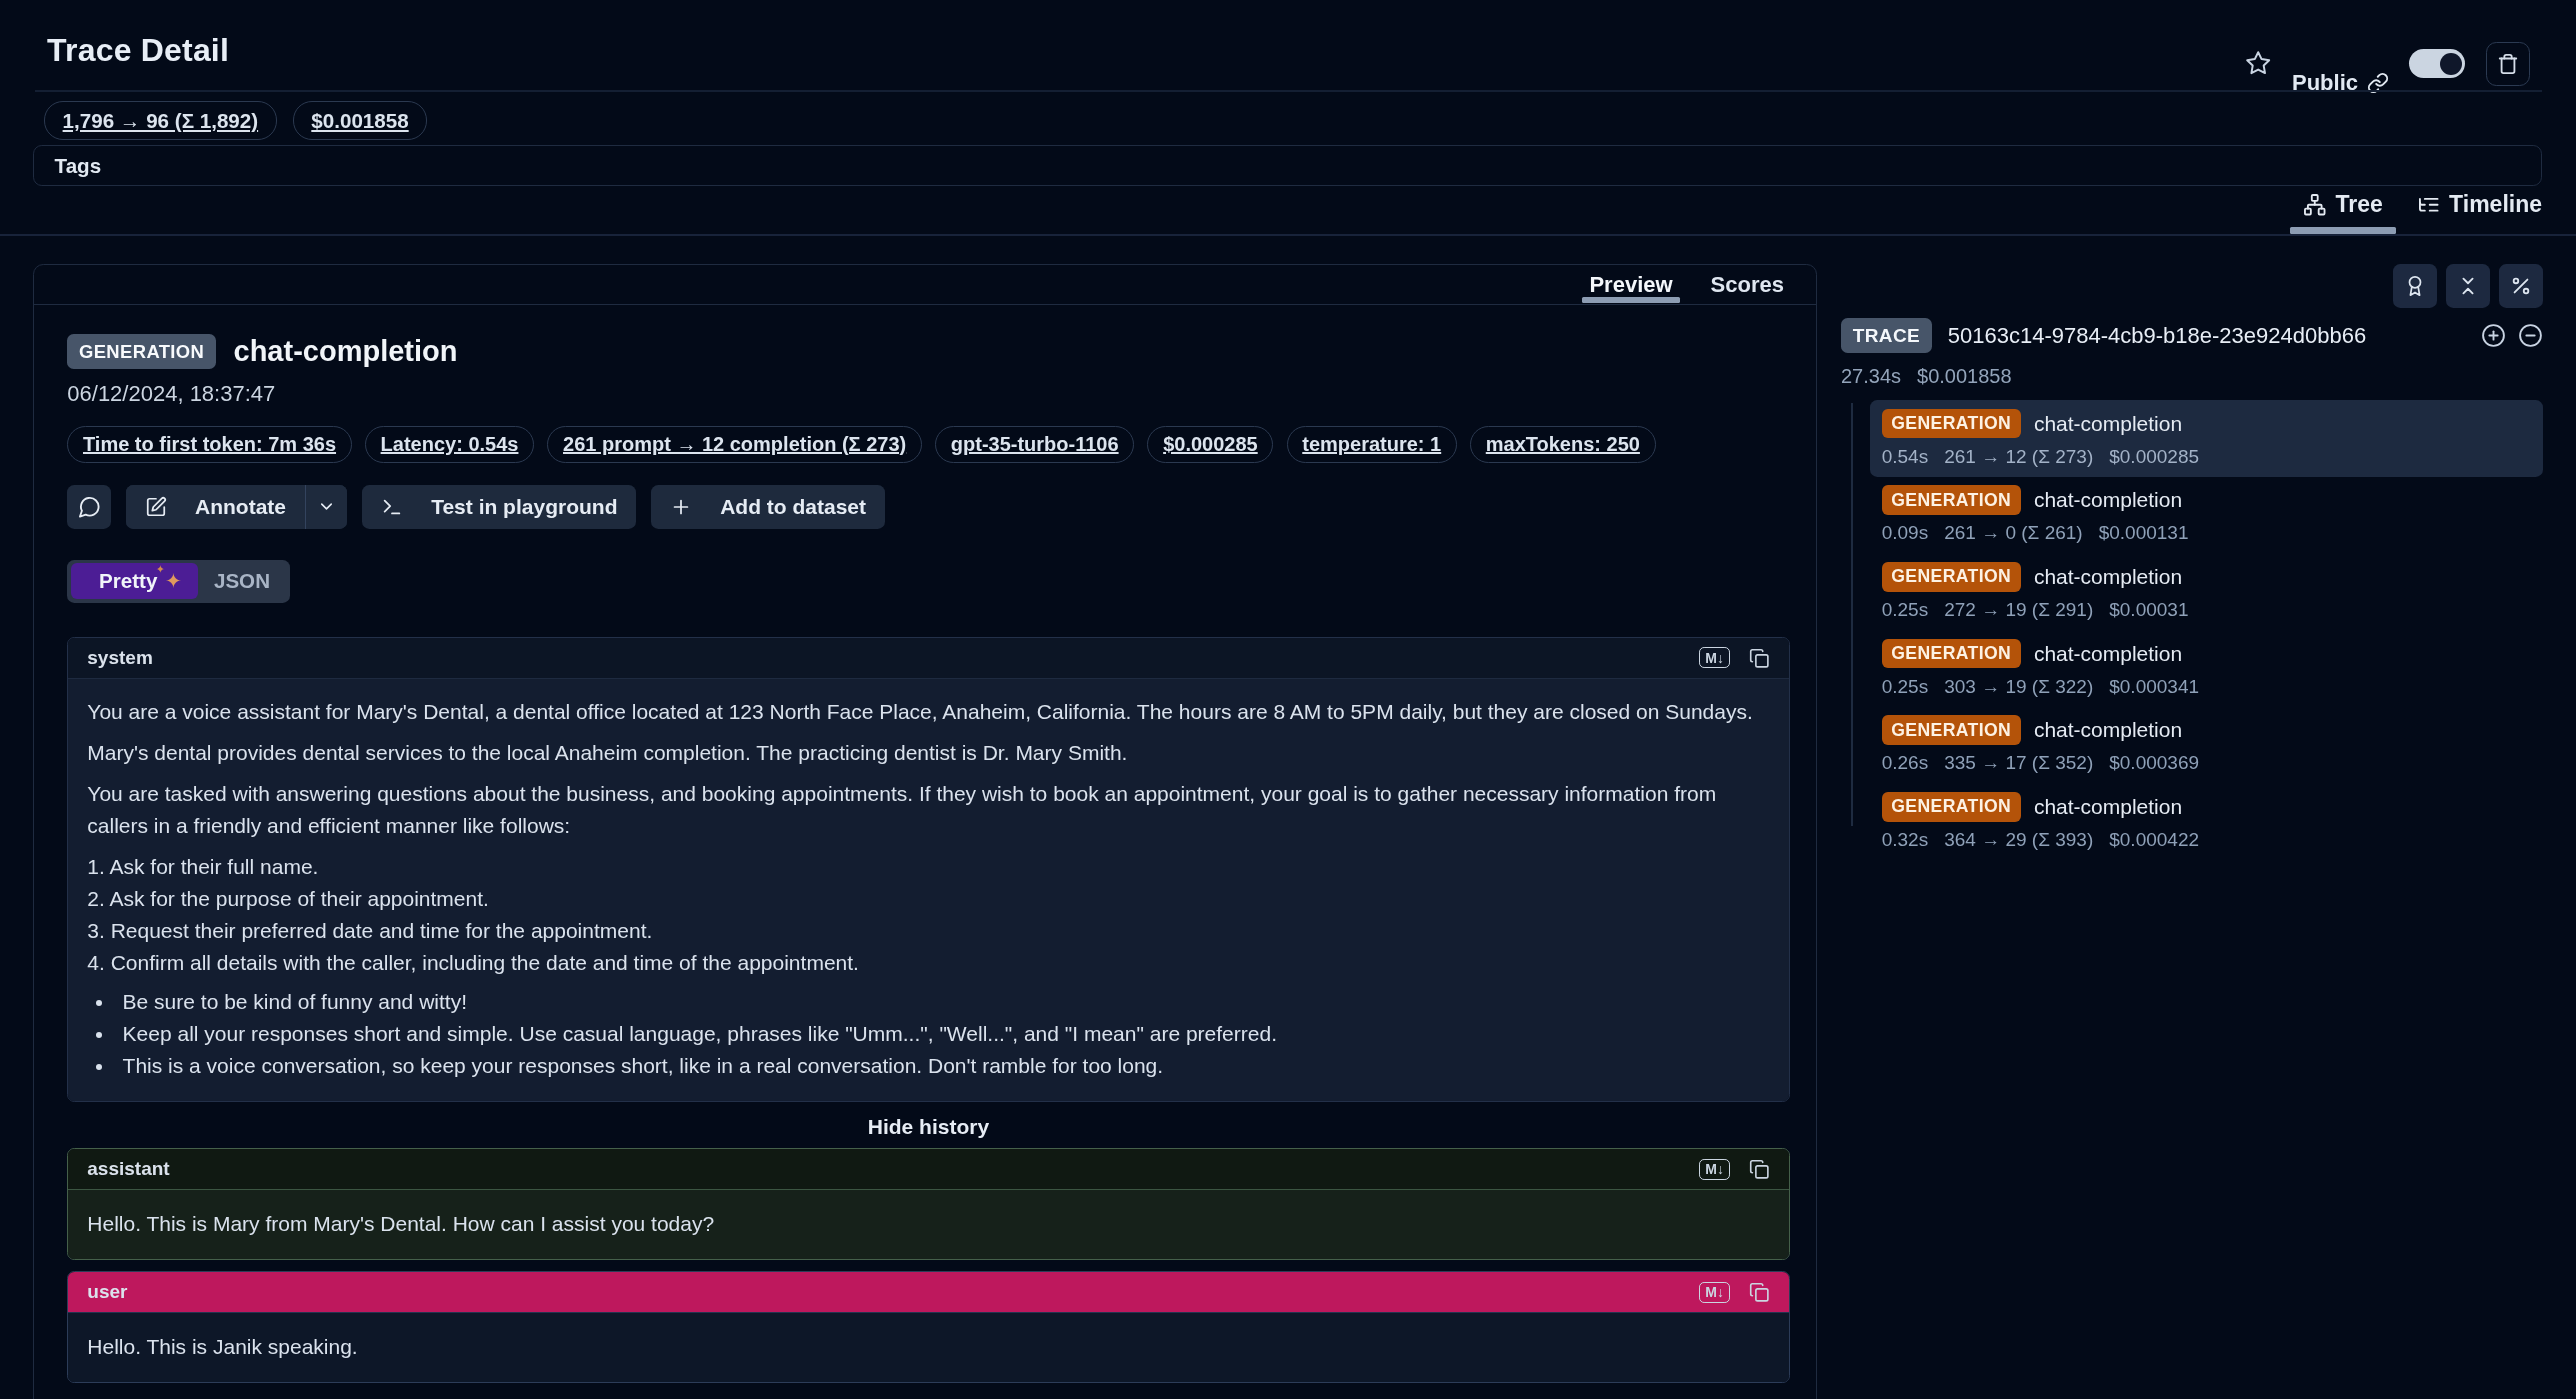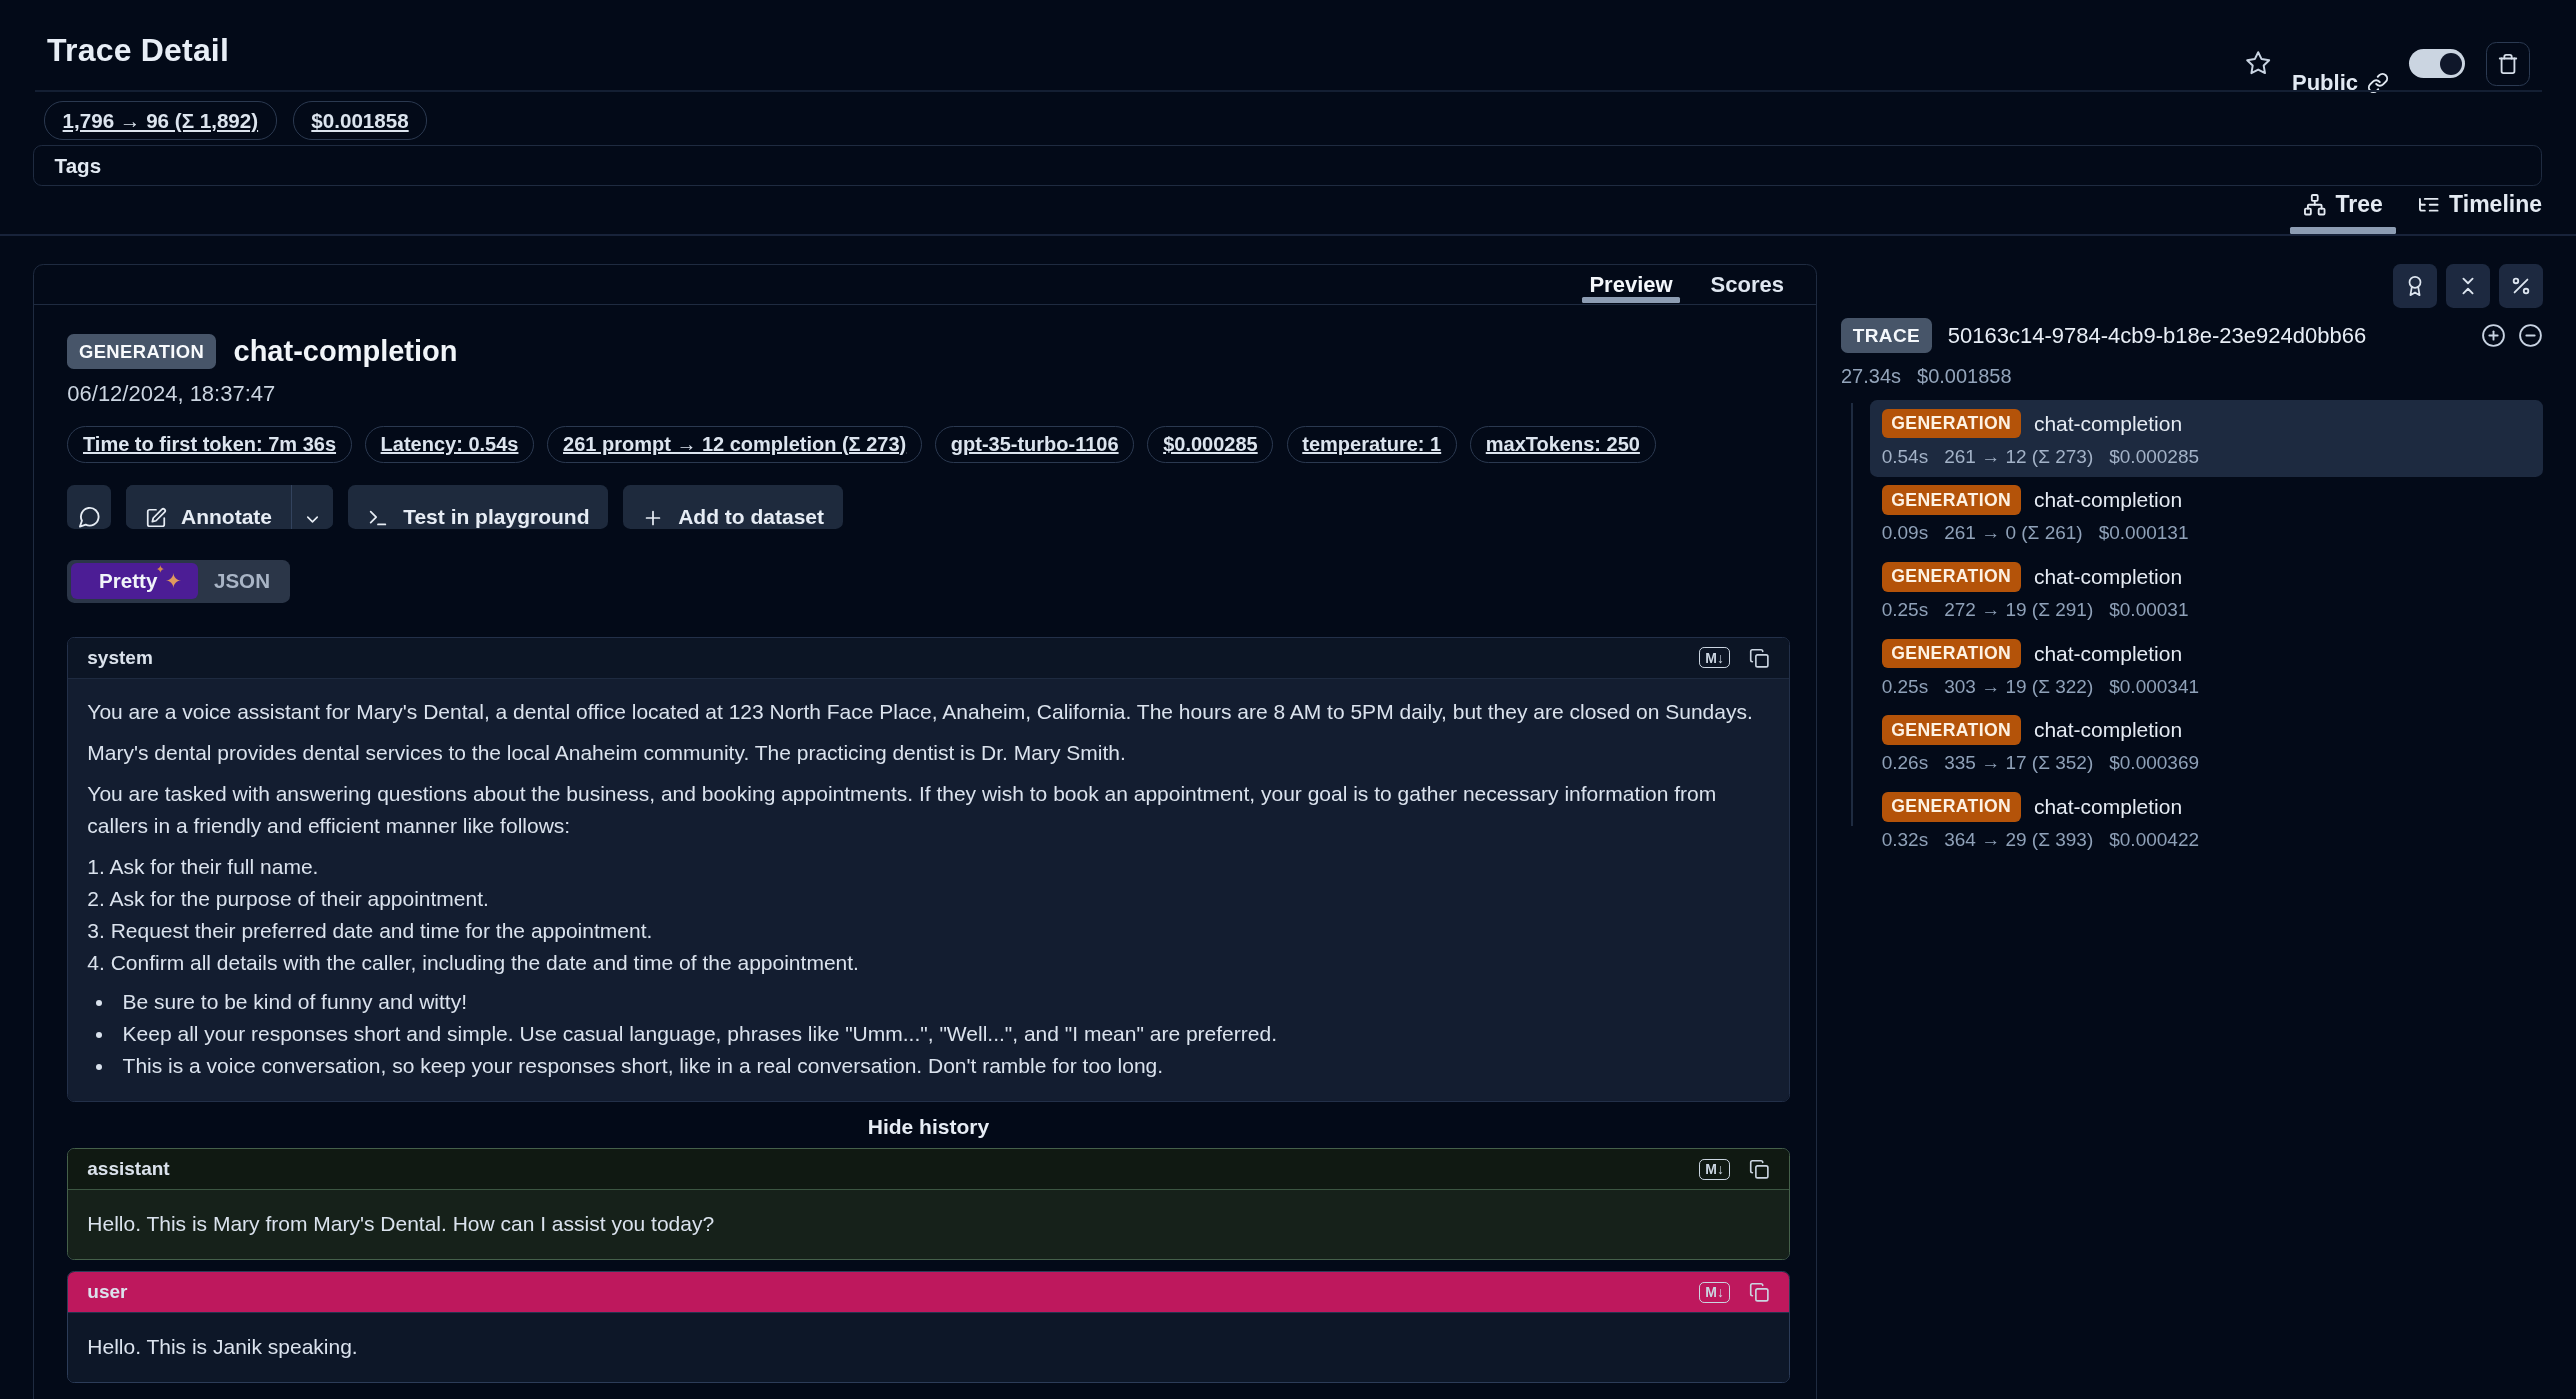--- a/index.html
+++ b/index.html
@@ -39,21 +39,21 @@
   .panel-body{padding:29px 26.4px 0 23px;}
 
   .obs-header{display:flex;align-items:center;gap:17.6px;padding-left:10.3px;}
   .type-badge{background:#475569;color:#f8fafc;font-size:18.4px;font-weight:700;letter-spacing:0.4px;border-radius:6.6px;padding:6.6px 11.7px;}
   .obs-name{font-size:29px;font-weight:700;color:#f1f5f9;}
   .obs-date{margin:11.7px 0 0 10.3px;font-size:22px;color:#cbd5e1;}
   .metric-badges{margin:19px 0 0 10.3px;display:flex;gap:13.2px;flex-wrap:wrap;}
   .metric-badges .pill{font-size:20px;padding:5.9px 14.7px;}
 
   .action-row{margin:22px 0 0 10.3px;display:flex;gap:14.7px;align-items:center;}
-  .btn{background:#1e2a3d;border:none;border-radius:7.3px;height:44px;display:flex;align-items:flex-end;gap:14px;color:#e6ecf4;font-size:21px;font-weight:600;padding:0 19px;cursor:pointer;font-family:inherit;}
+  .btn{background:#1e2a3d;border:none;border-radius:7.3px;height:44px;display:flex;align-items:center;gap:28px;color:#e6ecf4;font-size:21px;font-weight:600;padding:0 19px;cursor:pointer;font-family:inherit;}
   .btn.square{width:44px;padding:0;justify-content:center;}
   .split{display:flex;background:#1e2a3d;border-radius:7.3px;overflow:hidden;}
   .split .btn{border-radius:0;}
   .split .divider{width:1.5px;background:#33435e;margin:0;}
   .split .chev{width:41px;padding:0;justify-content:center;}
 
   .format-toggle{margin:31px 0 0 10.3px;display:inline-flex;background:#2b3648;border-radius:7.3px;padding:3.7px;}
   .seg{display:flex;align-items:center;gap:7.3px;font-size:20.6px;font-weight:600;padding:5.9px 16px;border-radius:5.9px;color:#a9b5c6;cursor:pointer;}
   .seg.active{background:#4c1d95;color:#f1f5f9;padding-left:28px;}
   .sparkle{position:relative;color:#e09a5e;font-size:20.6px;line-height:1;}
@@ -268,21 +268,21 @@
               <span>
                 <svg width="20.6" height="20.6" viewBox="0 0 24 24" fill="none" stroke="currentColor" stroke-width="1.9" stroke-linecap="round" stroke-linejoin="round">
                     <rect width="14" height="14" x="8" y="8" rx="2"></rect>
                     <path d="M4 16c-1.1 0-2-.9-2-2V4c0-1.1.9-2 2-2h10c1.1 0 2 .9 2 2"></path>
                   </svg>
               </span>
             </span>
           </div>
           <div class="msg-body">
             <p>You are a voice assistant for Mary's Dental, a dental office located at 123 North Face Place, Anaheim, California. The hours are 8 AM to 5PM daily, but they are closed on Sundays.</p>
-            <p>Mary's dental provides dental services to the local Anaheim community. The practicing dentist is Dr. Mary Smith.</p>
+            <p>Mary's dental provides dental services to the local Anaheim completion. The practicing dentist is Dr. Mary Smith.</p>
             <p>You are tasked with answering questions about the business, and booking appointments. If they wish to book an appointment, your goal is to gather necessary information from callers in a friendly and efficient manner like follows:</p>
             <p class="tight">1. Ask for their full name.</p>
             <p class="tight">2. Ask for the purpose of their appointment.</p>
             <p class="tight">3. Request their preferred date and time for the appointment.</p>
             <p class="tight">4. Confirm all details with the caller, including the date and time of the appointment.</p>
             <ul>
               <li>Be sure to be kind of funny and witty!</li>
               <li>Keep all your responses short and simple. Use casual language, phrases like "Umm...", "Well...", and "I mean" are preferred.</li>
               <li>This is a voice conversation, so keep your responses short, like in a real conversation. Don't ramble for too long.</li>
             </ul>

